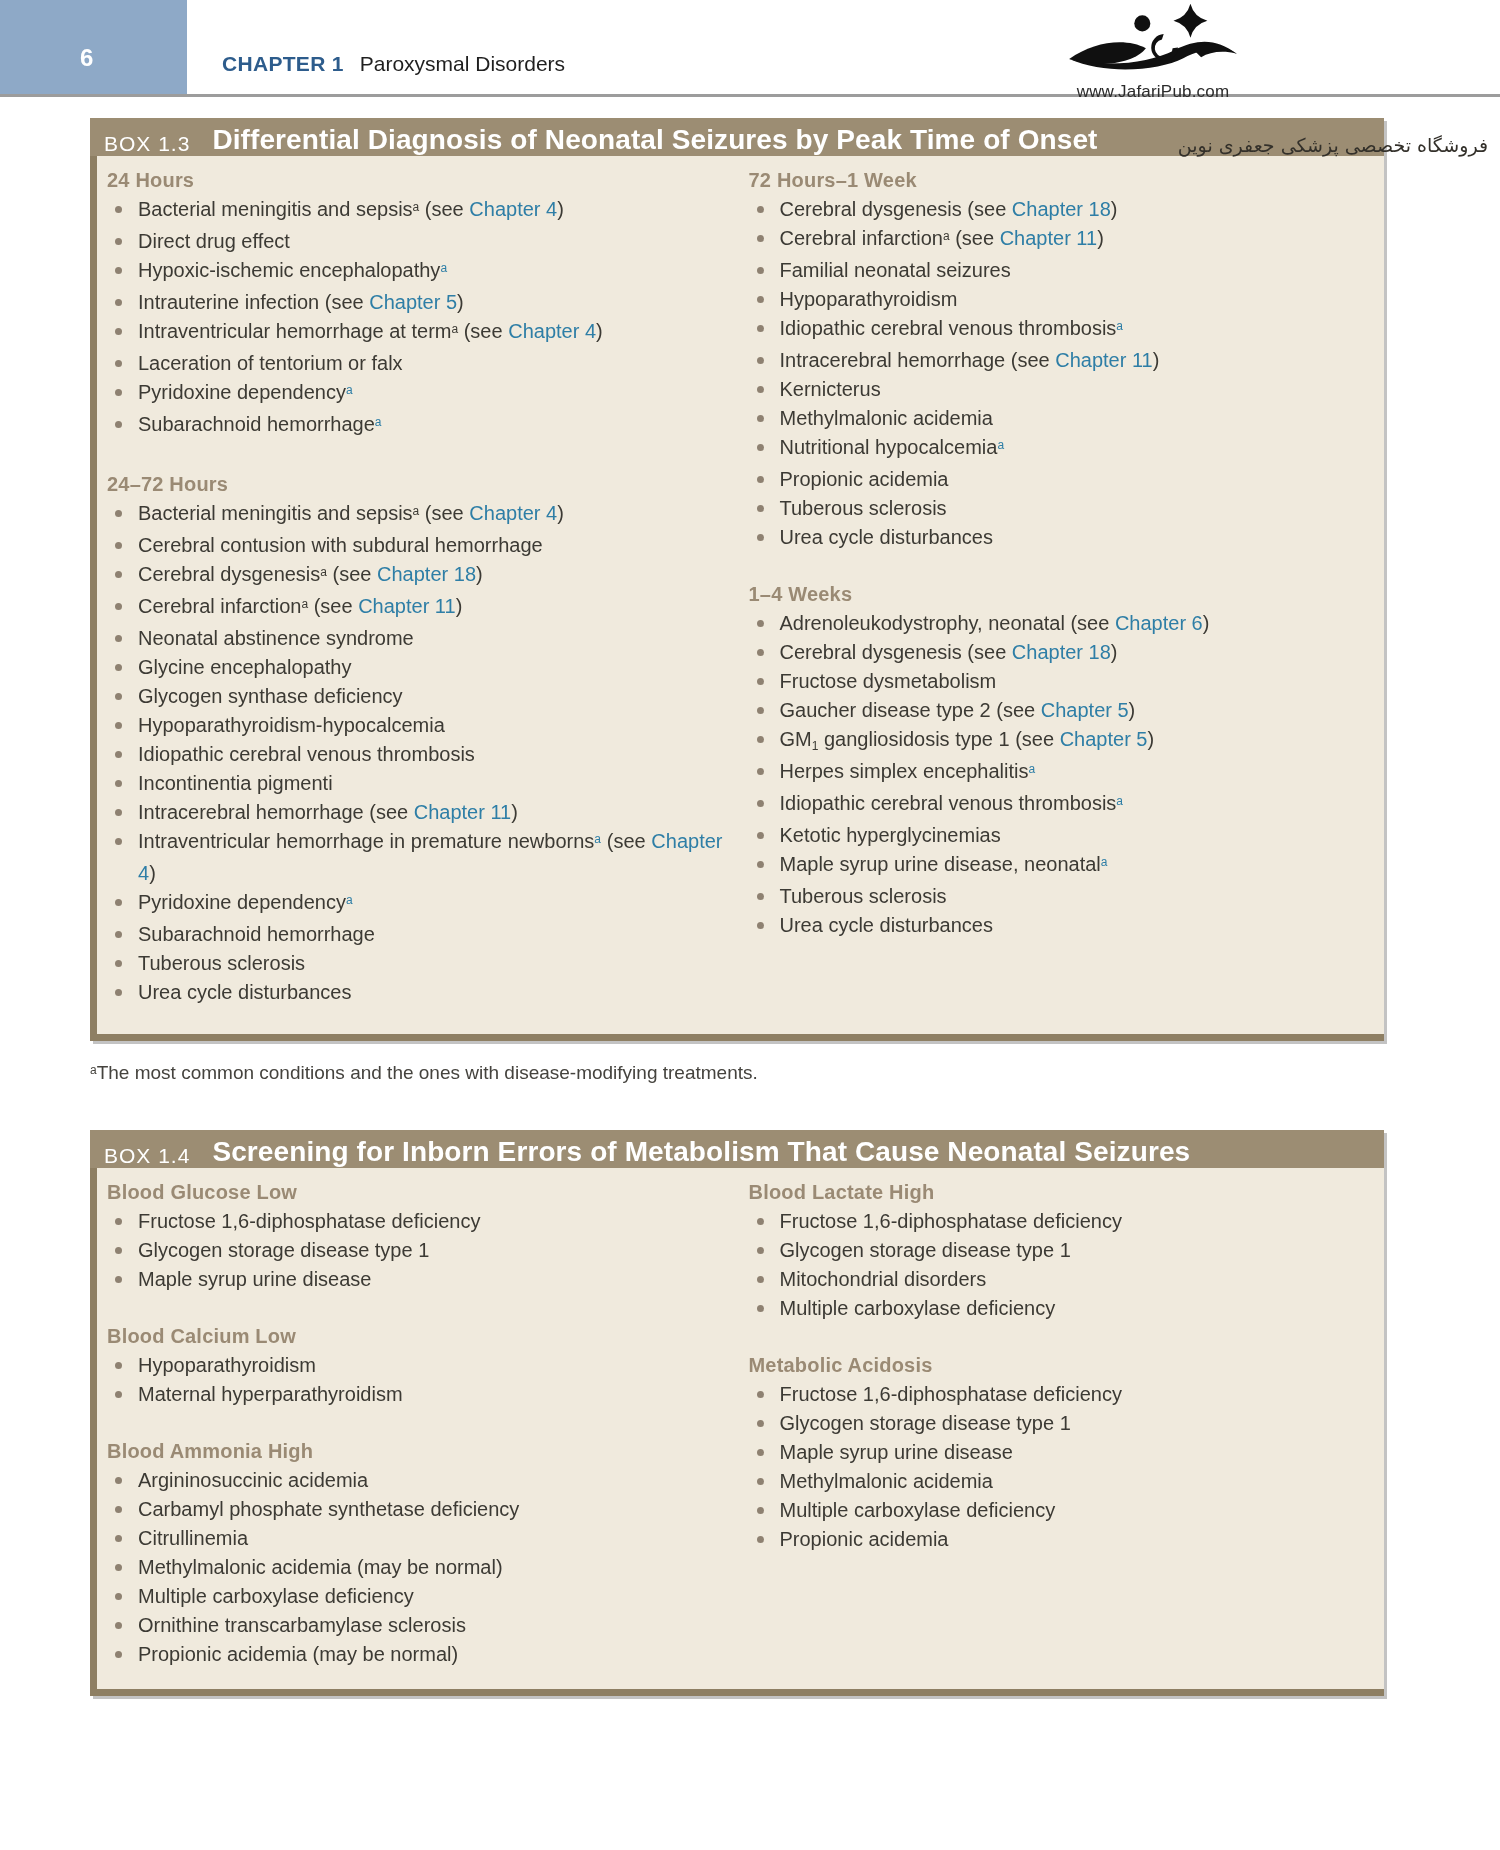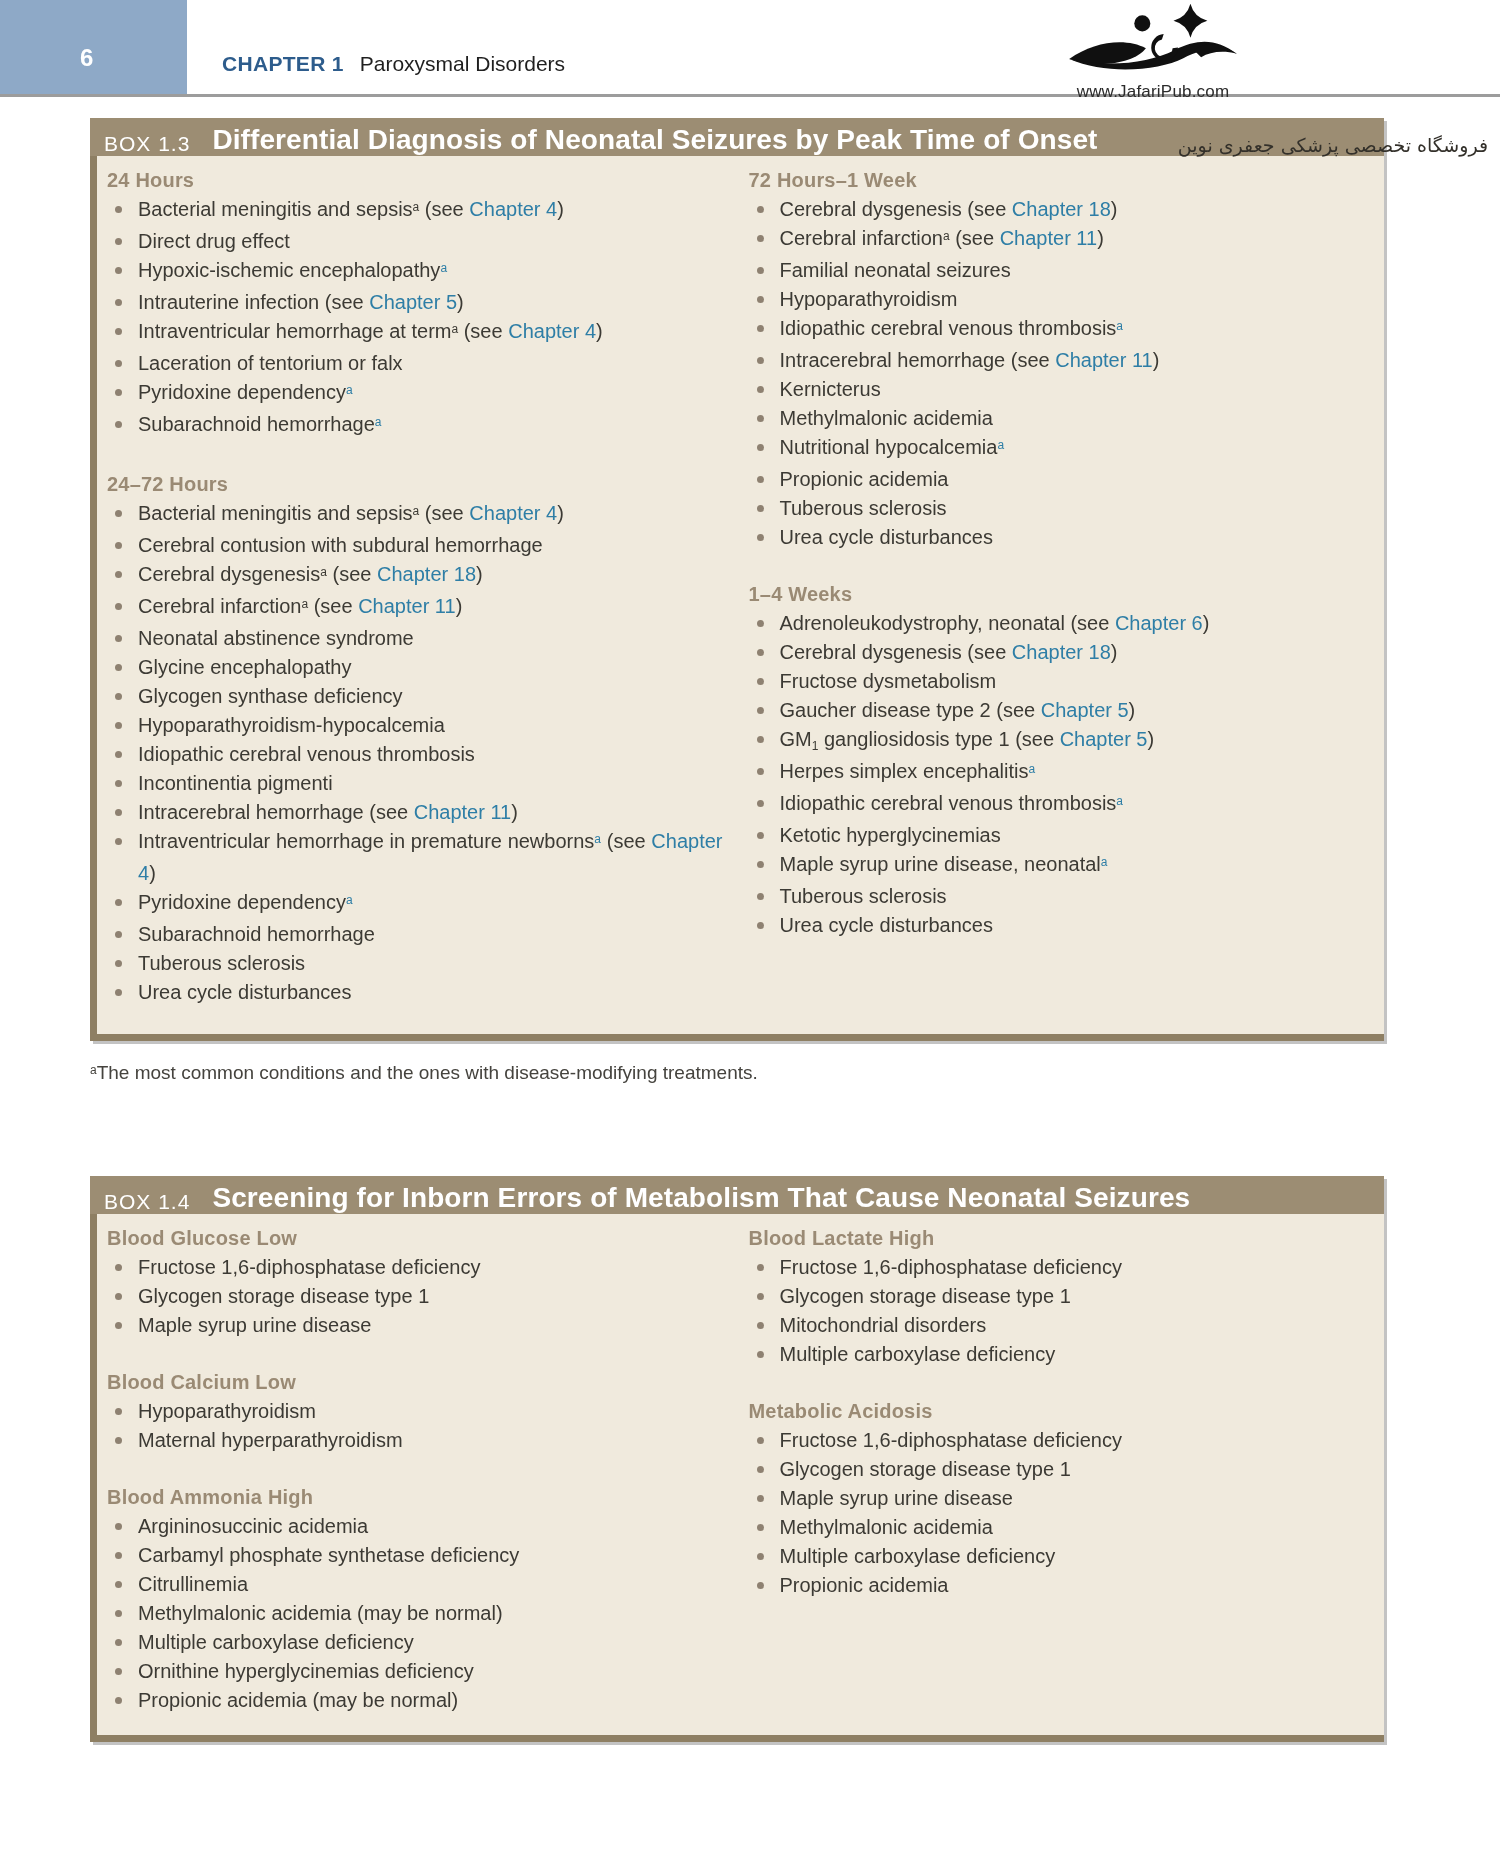--- a/index.html
+++ b/index.html
@@ -58,21 +58,21 @@
     font-size:19px;color:#33302a;
     white-space:nowrap;
   }
   
   .box{
     position:absolute;left:90px;width:1294px;
     border-bottom:7px solid var(--tan-dark);
     box-shadow:3px 3px 0 0 #c3c3c3;
   }
   #box13{top:118px;}
-  #box14{top:1176px;}
+  #box14{top:1130px;}
   .box-header{
     height:38px;background:var(--tan-header);
     display:flex;align-items:flex-end;
     padding-left:14px;
     color:#ffffff;white-space:nowrap;
   }
   .box-label{font-size:21px;font-weight:400;letter-spacing:1px;}
   .box-title{font-size:28px;font-weight:bold;margin-left:22px;letter-spacing:0.1px;}
   .box-body{
     background:var(--cream);
@@ -233,21 +233,21 @@
             <li><span>Hypoparathyroidism</span></li>
             <li><span>Maternal hyperparathyroidism</span></li>
           </ul>
           <div class="sec-heading">Blood Ammonia High</div>
           <ul class="blist">
             <li><span>Argininosuccinic acidemia</span></li>
             <li><span>Carbamyl phosphate synthetase deficiency</span></li>
             <li><span>Citrullinemia</span></li>
             <li><span>Methylmalonic acidemia (may be normal)</span></li>
             <li><span>Multiple carboxylase deficiency</span></li>
-            <li><span>Ornithine hyperglycinemias deficiency</span></li>
+            <li><span>Ornithine transcarbamylase sclerosis</span></li>
             <li><span>Propionic acidemia (may be normal)</span></li>
           </ul>
         </div>
       <div class="col">
           <div class="sec-heading">Blood Lactate High</div>
           <ul class="blist">
             <li><span>Fructose 1,6-diphosphatase deficiency</span></li>
             <li><span>Glycogen storage disease type 1</span></li>
             <li><span>Mitochondrial disorders</span></li>
             <li><span>Multiple carboxylase deficiency</span></li>

